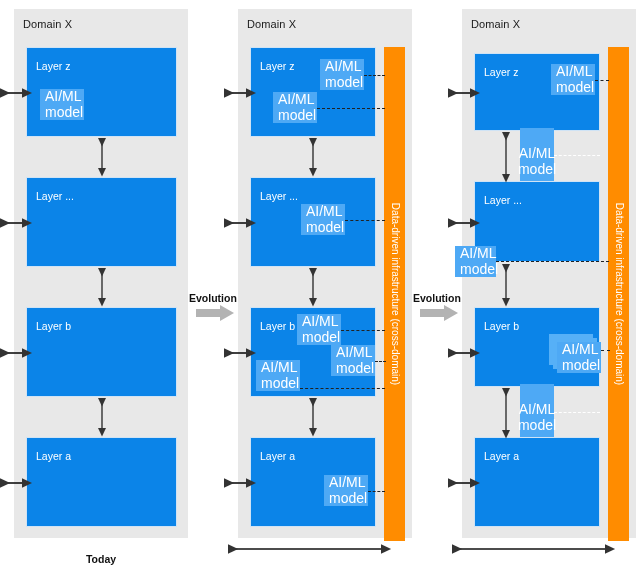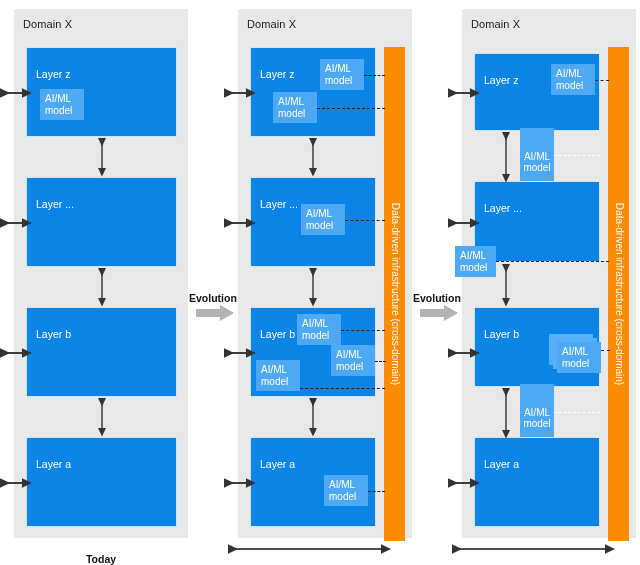--- a/index.html
+++ b/index.html
@@ -25,38 +25,38 @@
 
   
   .layer{
     position:absolute;
     background:#0b84e8;
     border:1px solid #cfe3f5;
     box-sizing:border-box;
   }
   .layer-label{
     position:absolute;
-    left:9px;top:20px;
+    left:9px;top:12px;
     font-size:10.5px;
     color:#ffffff;
     white-space:nowrap;
   }
 
   
   .model{
     position:absolute;
     background:#4ea9f5;
     box-sizing:border-box;
     display:flex;
     flex-direction:column;
     align-items:flex-start;
     justify-content:center;
     padding:2px 5px;
     line-height:1.12;
-    font-size:10px;
+    font-size:14px;
     color:#ffffff;
     white-space:nowrap;
   }
   .model.center{align-items:center;}
   .model-stack-ghost{
     position:absolute;
     background:#56b0f7;
     box-sizing:border-box;
   }
 

